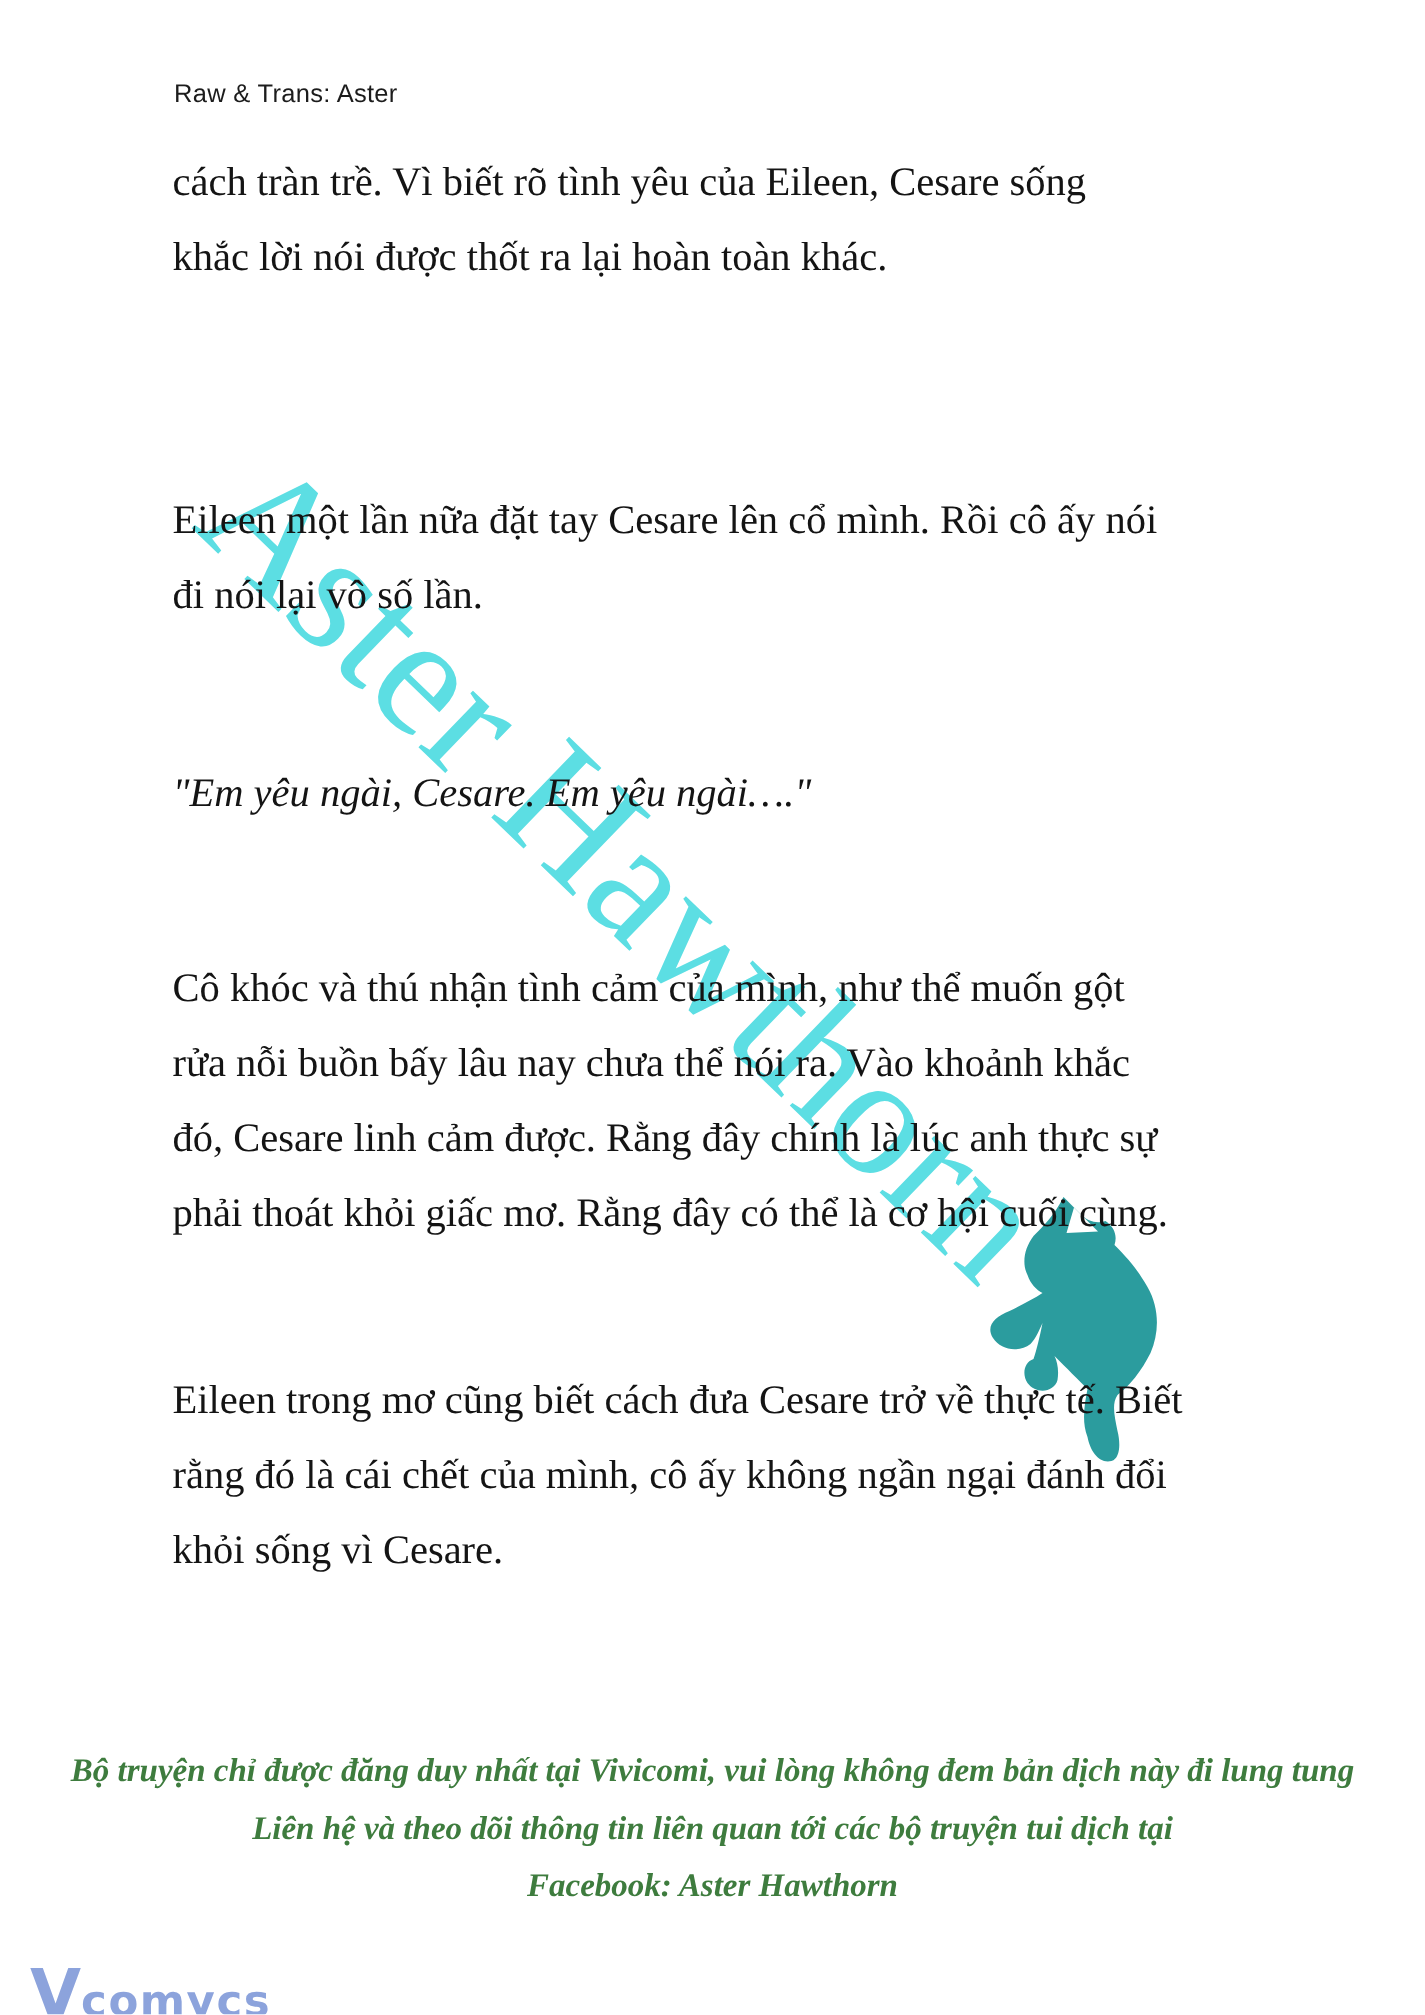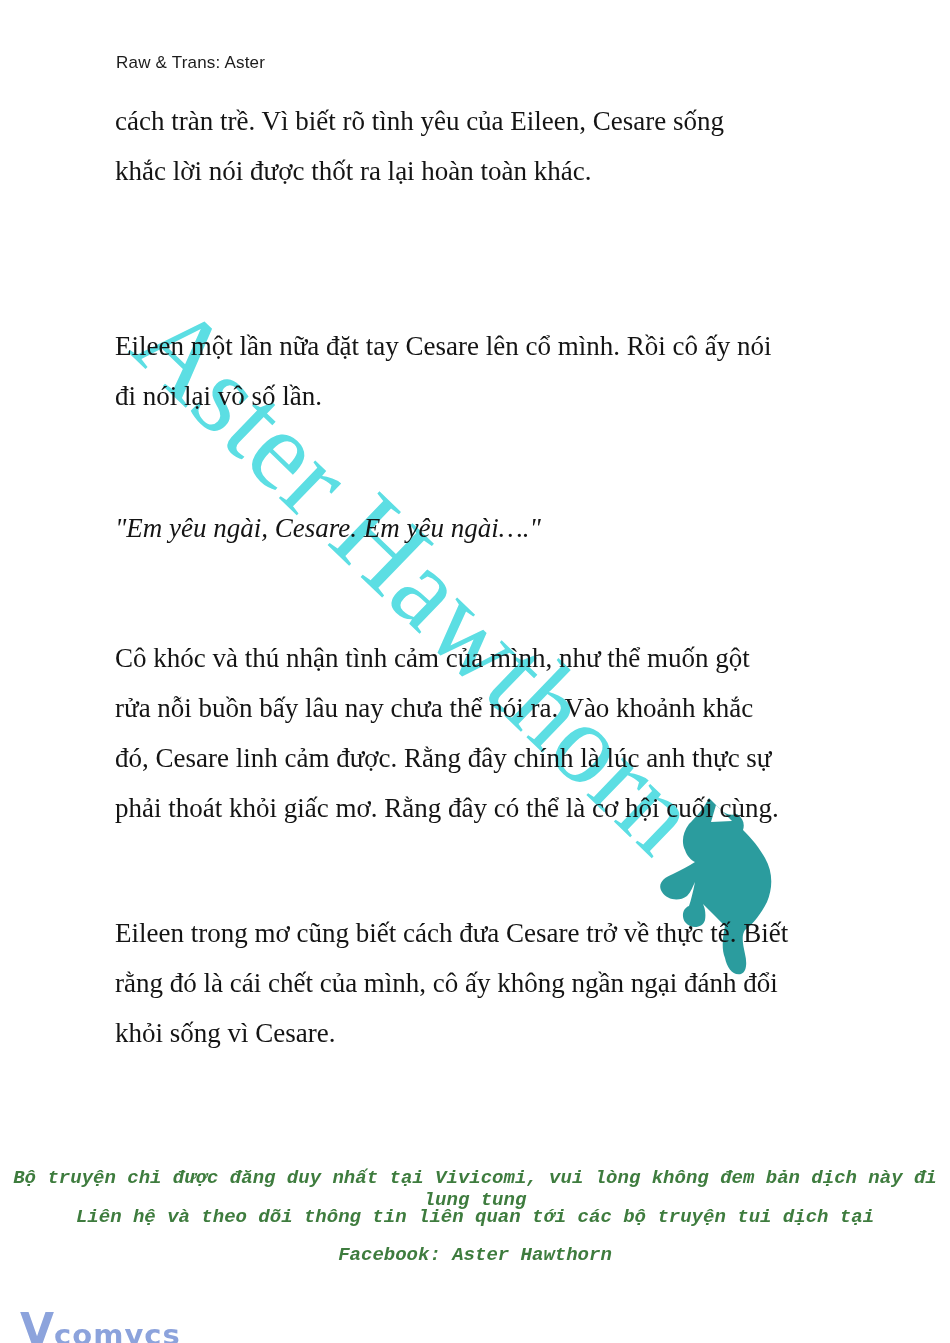--- a/index.html
+++ b/index.html
@@ -52,23 +52,23 @@
   .p1 { top:96px; }
   .p2 { top:321px; }
   .p3 { top:503px; }
   .p4 { top:633px; }
   .p5 { top:908px; }
 
   
   .footer-line {
     position:absolute; left:0; right:0;
     text-align:center;
-    font-family:Liberation Mono, monospace;
+    font-family:Liberation Serif, serif;
     font-weight:bold; font-style:italic;
-    font-size:19px;
+    font-size:22px;
     color:var(--footer-green, #3E7C3E);
     z-index:2;
   }
   .f1 { top:1167px; }
   .f2 { top:1206px; }
   .f3 { top:1244px; }
 
   
   .logo {
     position:absolute; left:20px; top:1282px;

